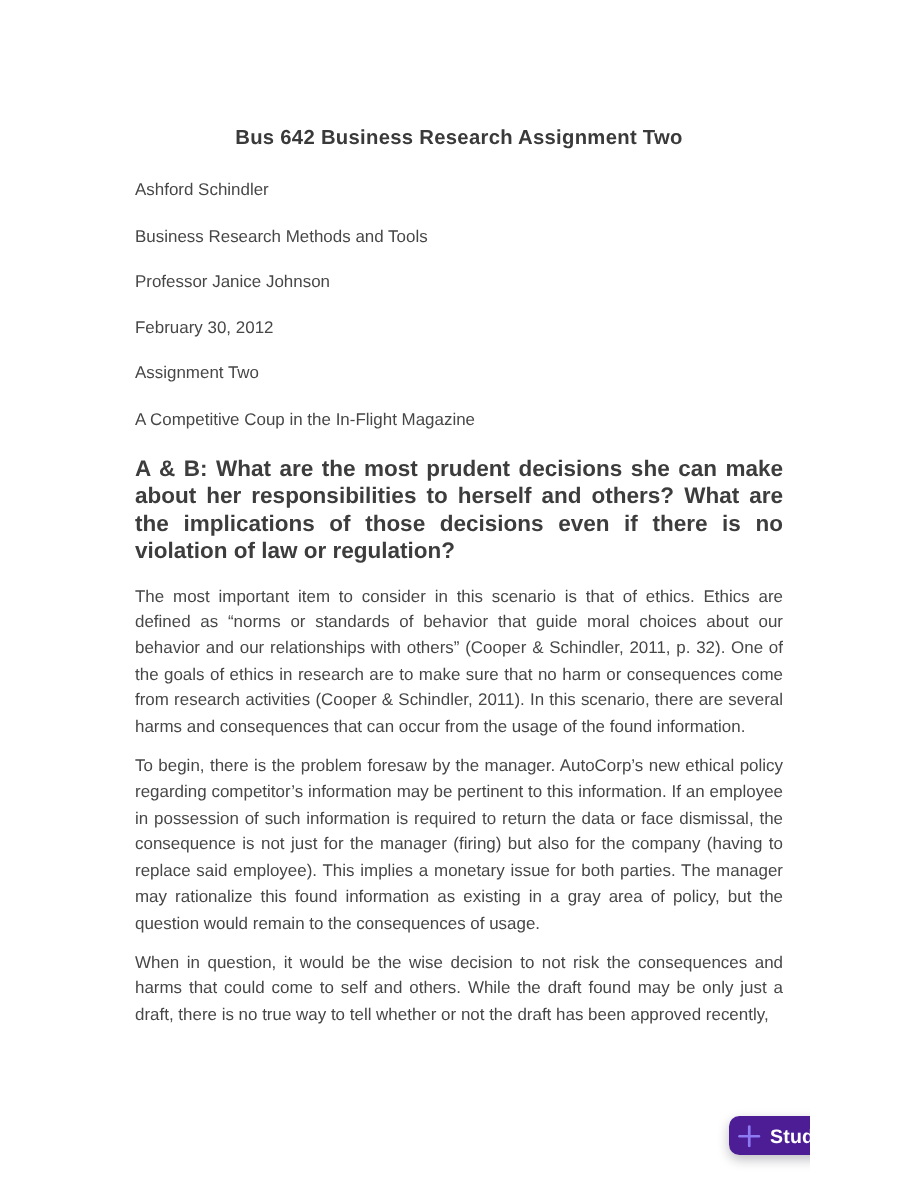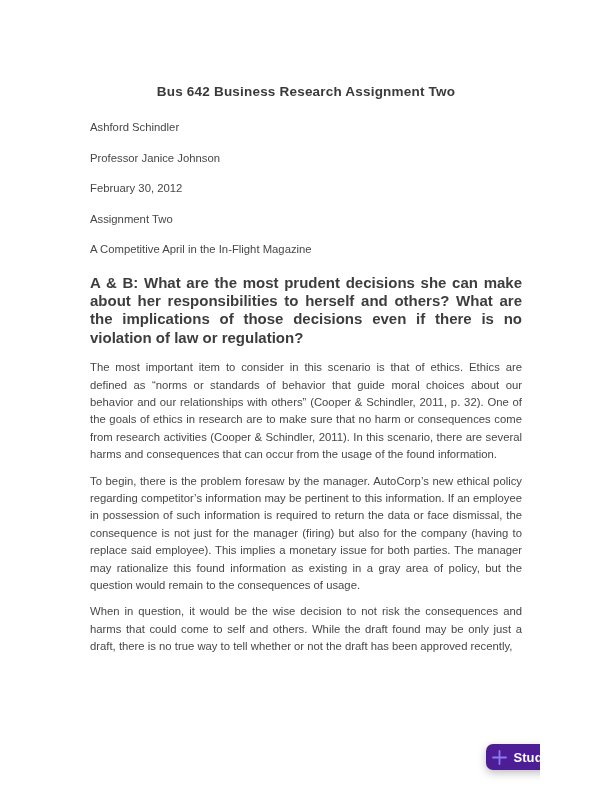--- a/index.html
+++ b/index.html
@@ -86,24 +86,25 @@
 </style>
 </head>
 <body>
 
 <div class="page">
   <div class="content">
 
     <h1 class="doc-title">Bus 642 Business Research Assignment Two</h1>
 
     <p class="meta-line">Ashford Schindler</p>
+    <p class="meta-line">Business Research Methods and Tools</p>
     <p class="meta-line">Professor Janice Johnson</p>
     <p class="meta-line">February 30, 2012</p>
     <p class="meta-line">Assignment Two</p>
-    <p class="meta-line">A Competitive April in the In-Flight Magazine</p>
+    <p class="meta-line">A Competitive Coup in the In-Flight Magazine</p>
 
     <p class="question-heading">A &amp; B: What are the most prudent decisions she can make about her responsibilities to herself and others? What are the implications of those decisions even if there is no violation of law or regulation?</p>
 
     <p class="body-paragraph">The most important item to consider in this scenario is that of ethics. Ethics are defined as “norms or standards of behavior that guide moral choices about our behavior and our relationships with others” (Cooper &amp; Schindler, 2011, p. 32). One of the goals of ethics in research are to make sure that no harm or consequences come from research activities (Cooper &amp; Schindler, 2011). In this scenario, there are several harms and consequences that can occur from the usage of the found information.</p>
     <p class="body-paragraph">To begin, there is the problem foresaw by the manager. AutoCorp’s new ethical policy regarding competitor’s information may be pertinent to this information. If an employee in possession of such information is required to return the data or face dismissal, the consequence is not just for the manager (firing) but also for the company (having to replace said employee). This implies a monetary issue for both parties. The manager may rationalize this found information as existing in a gray area of policy, but the question would remain to the consequences of usage.</p>
     <p class="body-paragraph">When in question, it would be the wise decision to not risk the consequences and harms that could come to self and others. While the draft found may be only just a draft, there is no true way to tell whether or not the draft has been approved recently,</p>
 
   </div>
 
   <div class="brand-badge">

